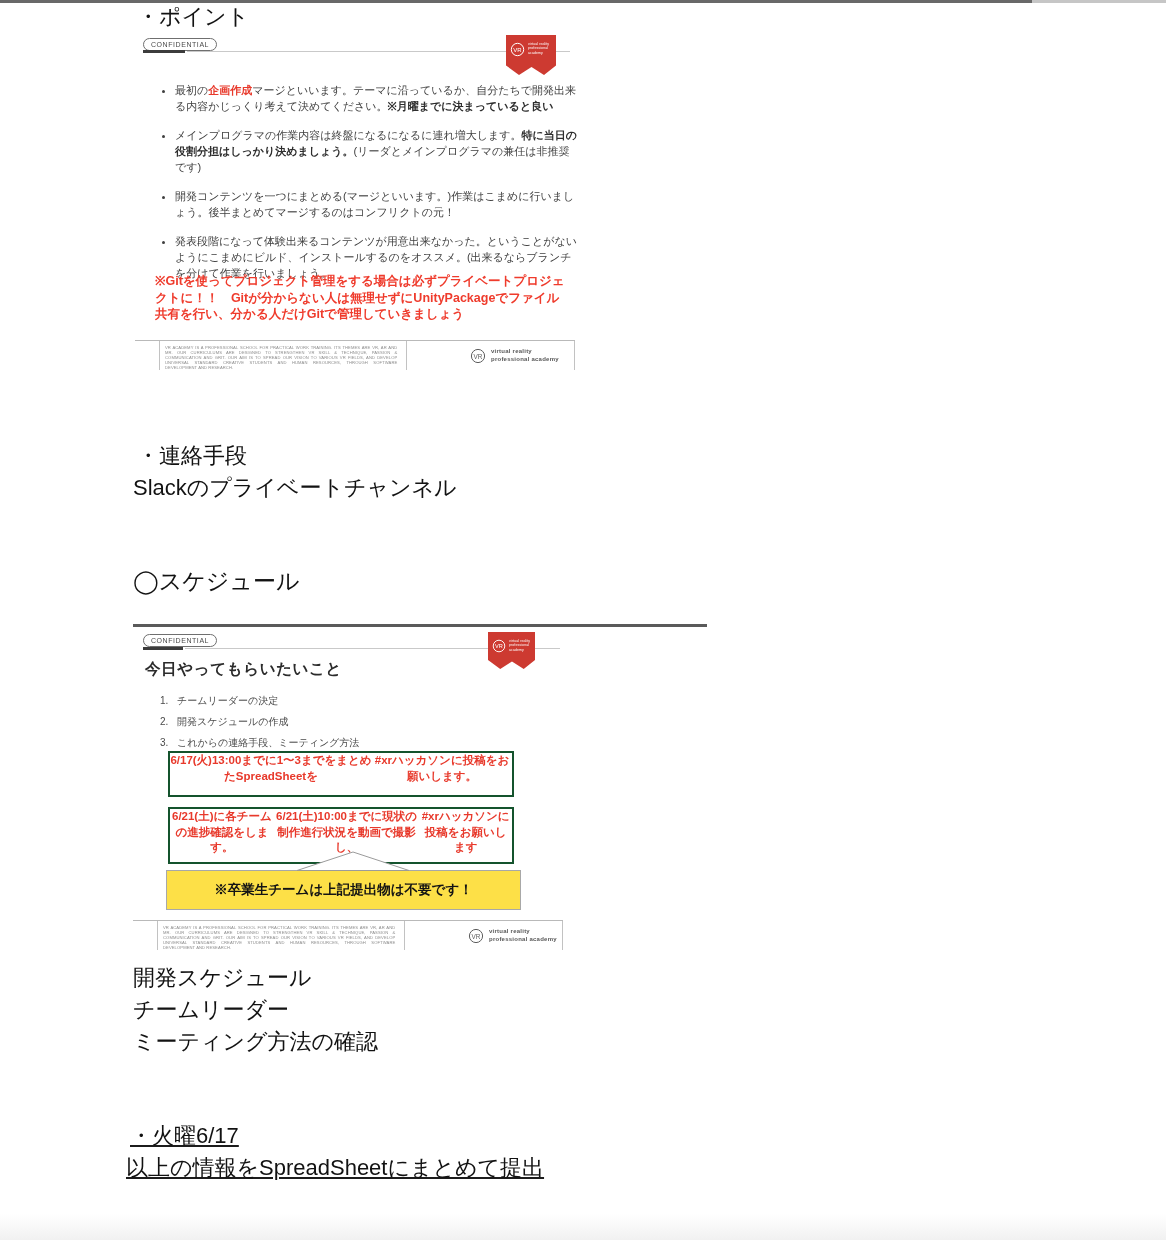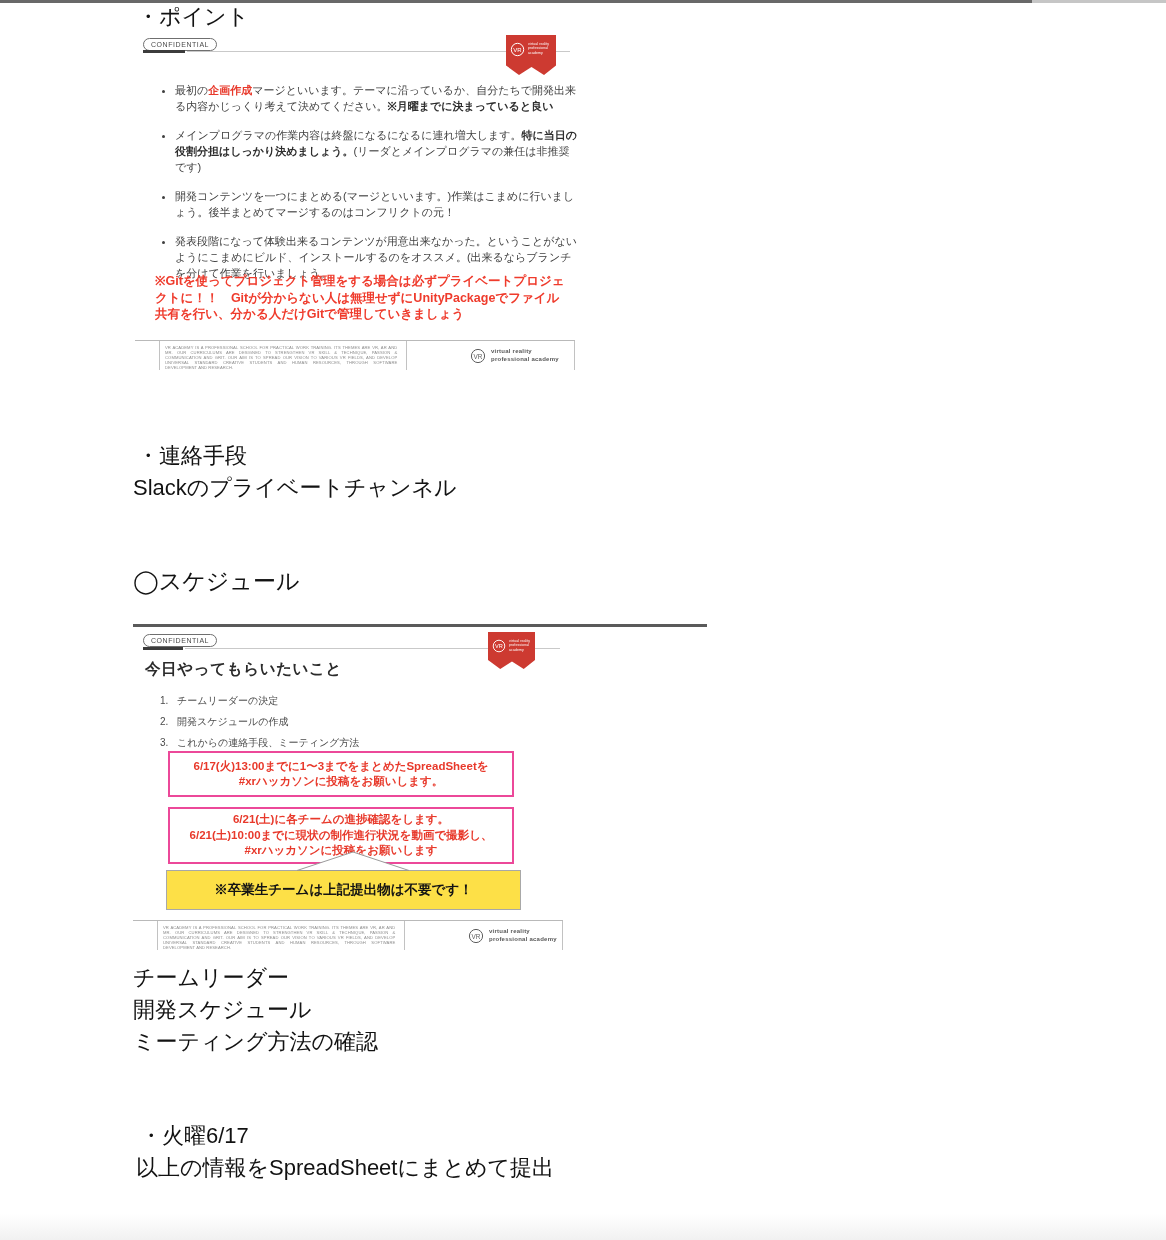--- a/index.html
+++ b/index.html
@@ -52,22 +52,22 @@
     transform:scale(.46);transform-origin:0 0;width:505px;letter-spacing:.02em;}
   .footer-spacer{width:55px;}
   .footer-logo-cell{flex:1;display:flex;align-items:center;gap:5px;
     border-right:1px solid #c2c2c2;padding-left:8px;}
   .brand-name{font-size:6px;line-height:7.5px;font-weight:bold;color:#585858;letter-spacing:.04em;}
 
   
   .todo-list{position:absolute;margin:0;padding:0 0 0 28px;list-style:decimal;
     font-size:10px;line-height:15px;color:#4a4a4a;}
   .todo-list li{margin-bottom:6px;padding-left:6px;}
-  .redbox{position:absolute;border:2px solid #ec4899;box-sizing:border-box;
-    display:flex;flex-direction:column;justify-content:center;text-align:center;
+  .redbox{position:absolute;border:2px solid #14532d;box-sizing:border-box;
+    display:flex;flex-direction:row;justify-content:center;text-align:center;
     font-weight:bold;color:#e8392b;font-size:11.5px;line-height:15.5px;background:#fff;}
   .callout{position:absolute;background:#fde047;border:1px solid #a8a8a8;box-sizing:border-box;
     display:flex;align-items:center;justify-content:center;
     font-weight:bold;font-size:13.5px;color:#141414;}
   .pointer-svg{position:absolute;}
 
   
   .text-block p{margin:0;font-size:22px;line-height:32px;color:#121212;white-space:nowrap;}
 
   .hrule{position:absolute;background:#5a5a5a;}
@@ -184,24 +184,24 @@
         </svg>
         <div class="brand-name">
           <div>virtual reality</div>
           <div>professional academy</div>
         </div>
       </div>
     </footer>
   </section>
 
   <div class="abs text-block" style="left:133px;top:962px;">
+    <p>開発スケジュール</p>
     <p>チームリーダー</p>
-    <p>開発スケジュール</p>
     <p>ミーティング方法の確認</p>
   </div>
 
-  <div class="abs text-block" style="left:136px;top:1120px;">
+  <div class="abs text-block" style="left:126px;top:1120px;text-decoration:underline;">
     <p style="padding-left:4px;">・火曜6/17</p>
     <p>以上の情報をSpreadSheetにまとめて提出</p>
   </div>
 
   <div class="bottom-fade"></div>
 </div>
 
 </body></html>

